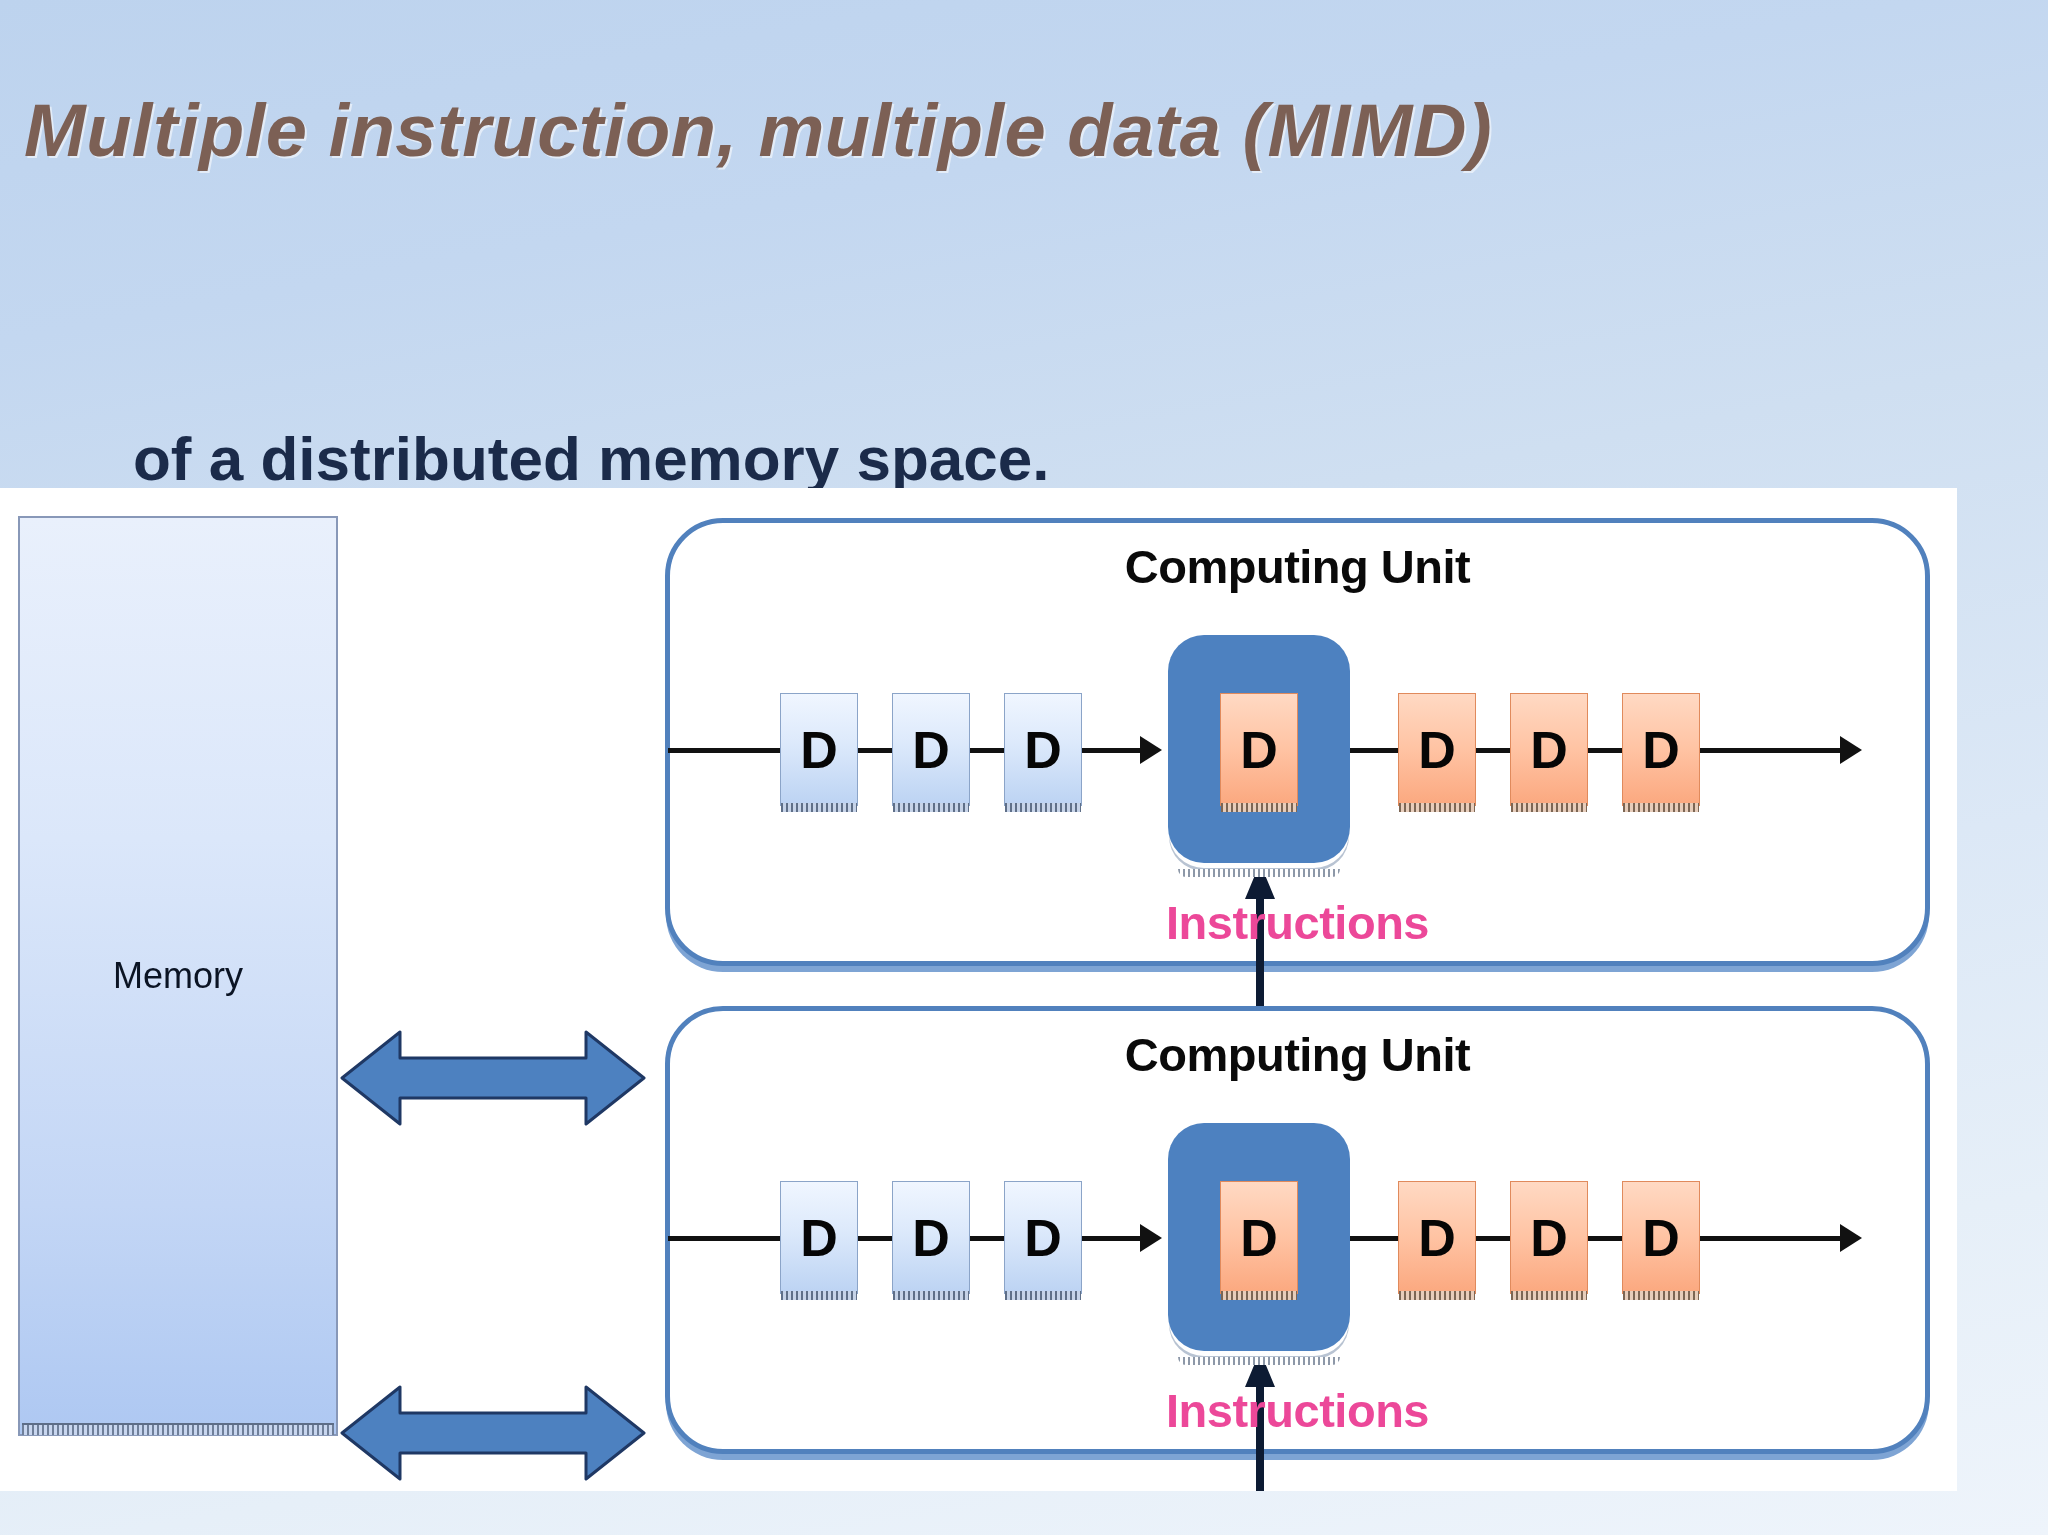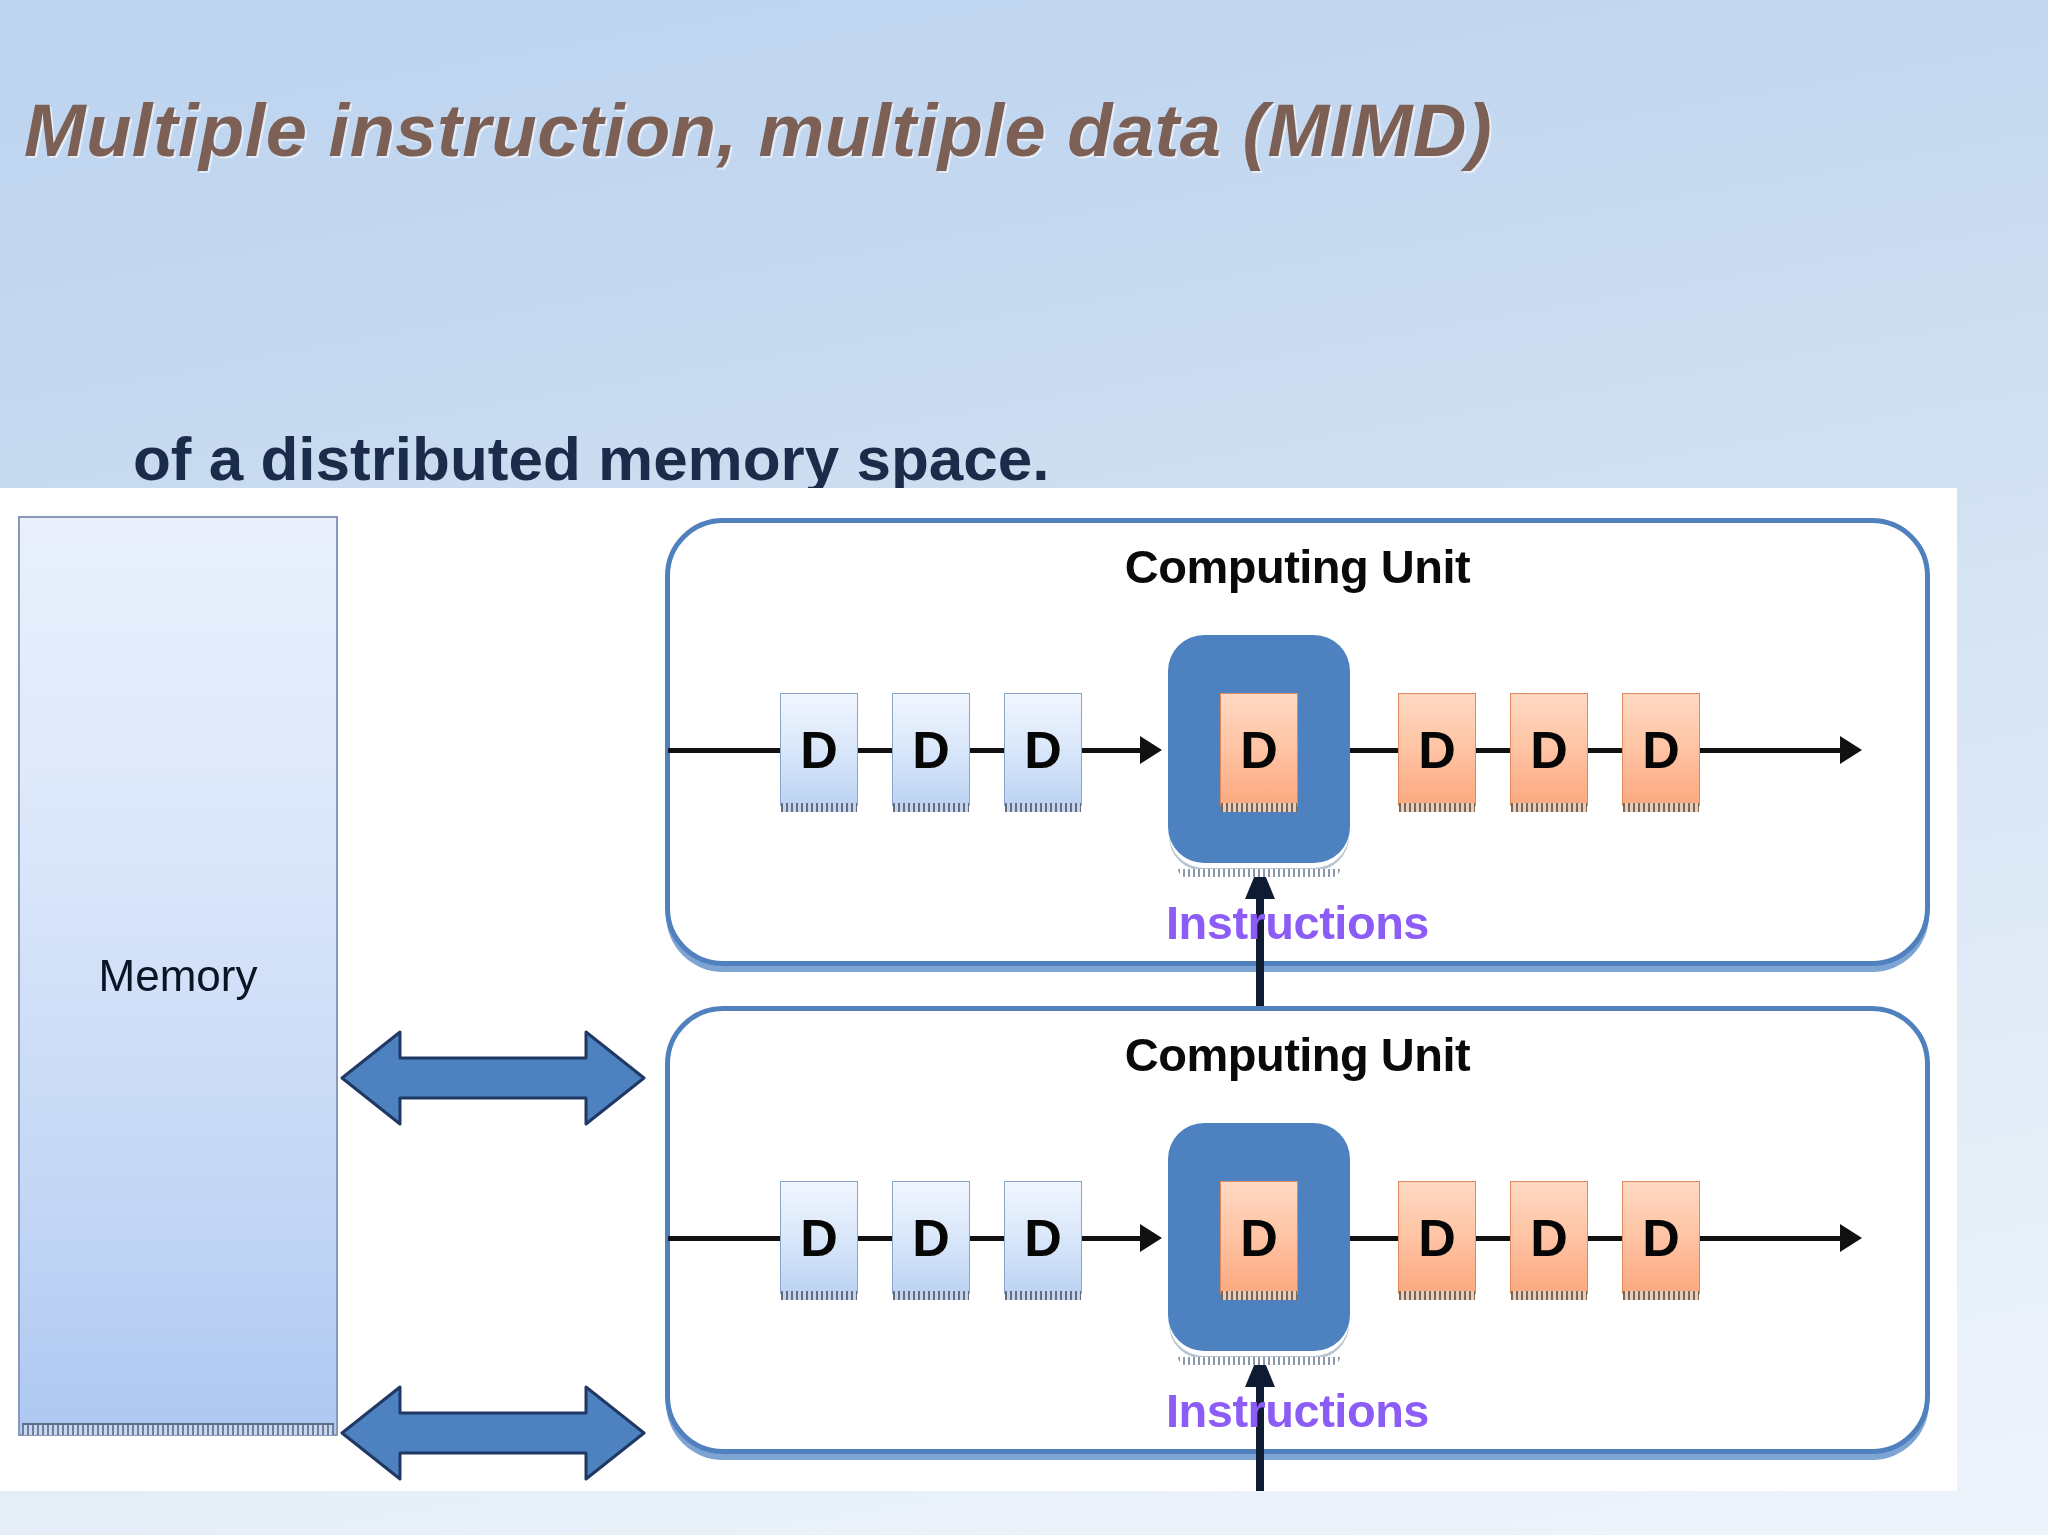--- a/index.html
+++ b/index.html
@@ -67,21 +67,21 @@
     top: 28px;
     width: 320px;
     height: 920px;
     background: linear-gradient(180deg, #e9f0fc 0%, #dbe7fa 35%, #c3d6f5 75%, #aec8f2 100%);
     border: 2px solid #8898b8;
     display: flex;
     align-items: center;
     justify-content: center;
   }
   #memory-block .mem-label {
-    font-size: 44px;
+    font-size: 36px;
     color: #0b1424;
     font-weight: 400;
   }
   #memory-block .mem-foot {
     position: absolute;
     left: 2px;
     right: 2px;
     bottom: -1px;
     height: 12px;
     background: repeating-linear-gradient(90deg, #6f7f99 0px, #6f7f99 2px, #c8d6ef 2px, #c8d6ef 5px);
@@ -222,21 +222,21 @@
   .instr-arrow svg { display: block; width: 100%; height: 100%; }
 
   .instr-label {
     position: absolute;
     top: 372px;
     left: 0;
     right: 0;
     text-align: center;
     font-size: 47px;
     font-weight: bold;
-    color: #8b5cf6;
+    color: #ec4899;
     letter-spacing: -0.5px;
   }
 </style>
 </head>
 <body>
 
 <div id="slide-title">Multiple instruction, multiple data (MIMD)</div>
 
 <div id="clipped-body-text">of a distributed memory space.</div>
 

